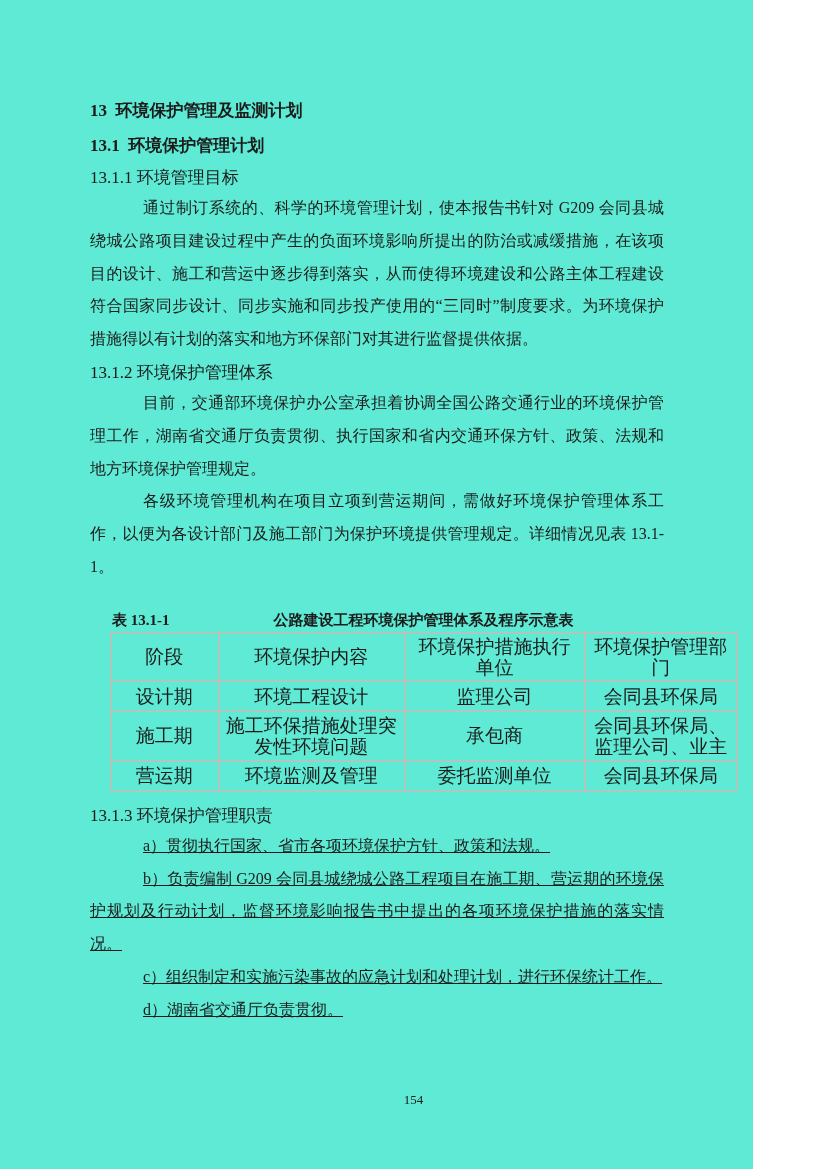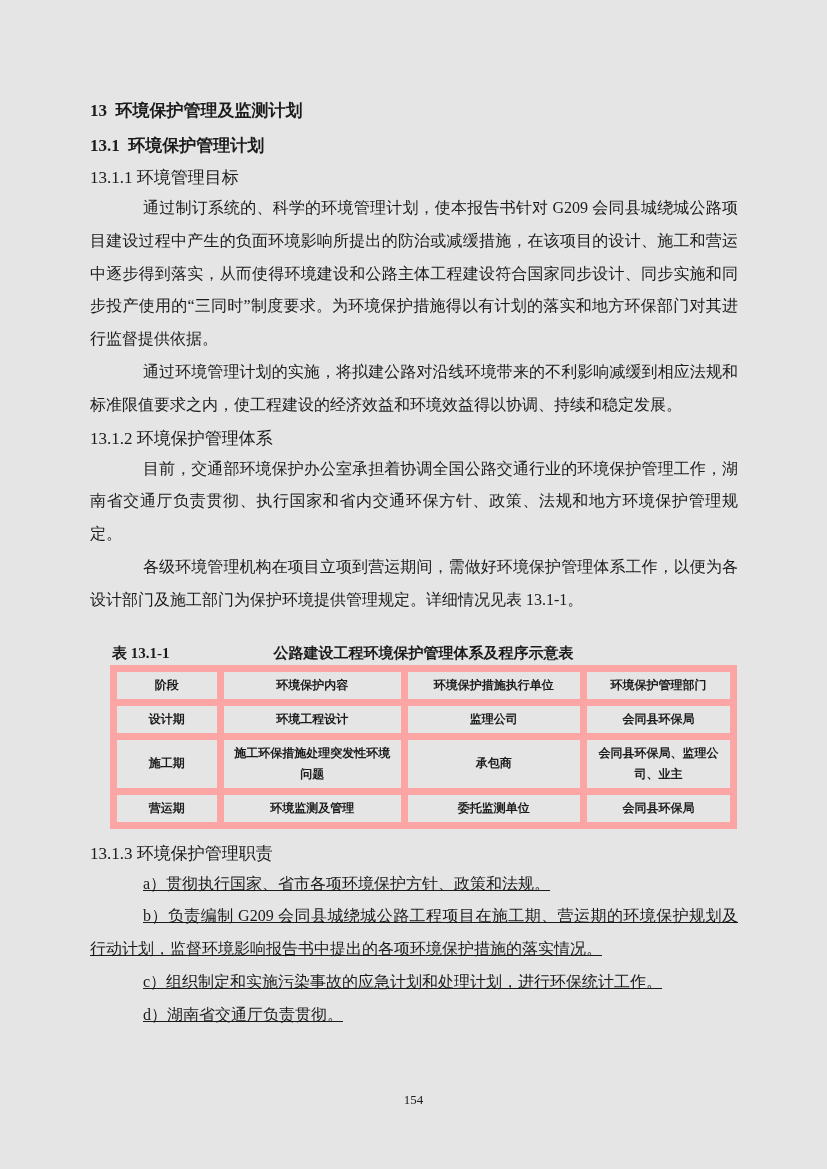--- a/index.html
+++ b/index.html
@@ -2,25 +2,25 @@
 <html><head>
 <meta charset="utf-8">
 <style>
   html, body {
     margin: 0;
     padding: 0;
     background: #ffffff;
   }
   .page {
     position: relative;
-    width: 827px;
+    width: 753px;
     height: 1169px;
     box-sizing: border-box;
     padding: 100px 89px 0 90px;
-    background: #e5e5e5;
+    background: #5eead4;
     color: #1b1b1b;
     font-family: "Liberation Serif", "DejaVu Serif", serif;
     overflow: hidden;
   }
   h1.chapter {
     font-size: 17px;
     font-weight: bold;
     line-height: 22px;
     margin: 0 0 13px 0;
   }
@@ -69,23 +69,23 @@
     top: 0;
     font-weight: bold;
   }
   table.mgmt-table {
     width: 627px;
     margin-left: 20px;
     border-collapse: collapse;
     table-layout: fixed;
   }
   table.mgmt-table td, table.mgmt-table th {
-    border: 7px solid #fca5a5;
-    font-size: 12px;
-    font-weight: bold;
+    border: 1px solid #fca5a5;
+    font-size: 19px;
+    font-weight: normal;
     text-align: center;
     vertical-align: middle;
     padding: 3px 6px;
     line-height: 21px;
   }
   table.mgmt-table tr.h-row  { height: 30px; }
   table.mgmt-table tr.r-std  { height: 30px; }
   table.mgmt-table tr.r-tall { height: 46px; }
   h3.subsection.after-table { margin-top: 14px; }
   .page-number {
@@ -102,21 +102,20 @@
 <body>
 
 <div class="page">
 
   <h1 class="chapter">13&nbsp;&nbsp;环境保护管理及监测计划</h1>
 
   <h2 class="section">13.1&nbsp;&nbsp;环境保护管理计划</h2>
 
   <h3 class="subsection">13.1.1&nbsp;环境管理目标</h3>
   <p class="body-para">通过制订系统的、科学的环境管理计划，使本报告书针对 G209 会同县城绕城公路项目建设过程中产生的负面环境影响所提出的防治或减缓措施，在该项目的设计、施工和营运中逐步得到落实，从而使得环境建设和公路主体工程建设符合国家同步设计、同步实施和同步投产使用的“三同时”制度要求。为环境保护措施得以有计划的落实和地方环保部门对其进行监督提供依据。</p>
-  <p class="body-para">通过环境管理计划的实施，将拟建公路对沿线环境带来的不利影响减缓到相应法规和标准限值要求之内，使工程建设的经济效益和环境效益得以协调、持续和稳定发展。</p>
 
   <h3 class="subsection">13.1.2&nbsp;环境保护管理体系</h3>
   <p class="body-para">目前，交通部环境保护办公室承担着协调全国公路交通行业的环境保护管理工作，湖南省交通厅负责贯彻、执行国家和省内交通环保方针、政策、法规和地方环境保护管理规定。</p>
   <p class="body-para">各级环境管理机构在项目立项到营运期间，需做好环境保护管理体系工作，以便为各设计部门及施工部门为保护环境提供管理规定。详细情况见表 13.1-1。</p>
 
   <div class="table-caption">
     <span class="tlabel">表 13.1-1</span>
     <span class="ttitle">公路建设工程环境保护管理体系及程序示意表</span>
   </div>
 

